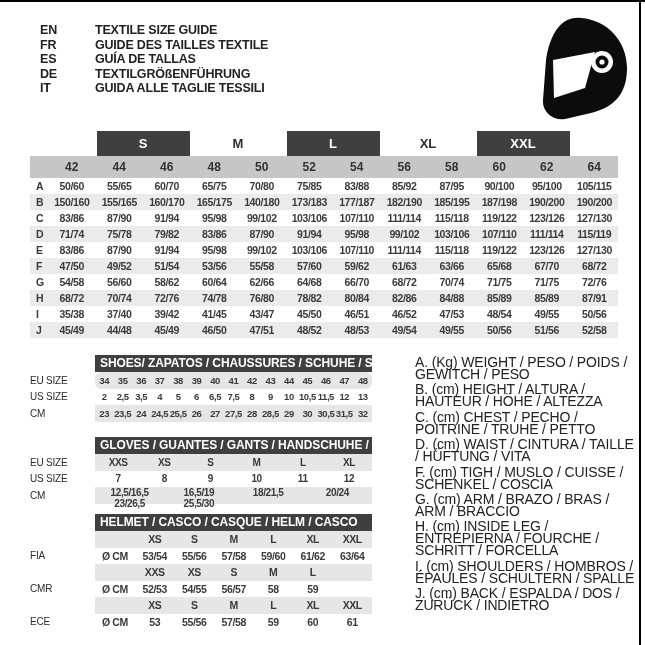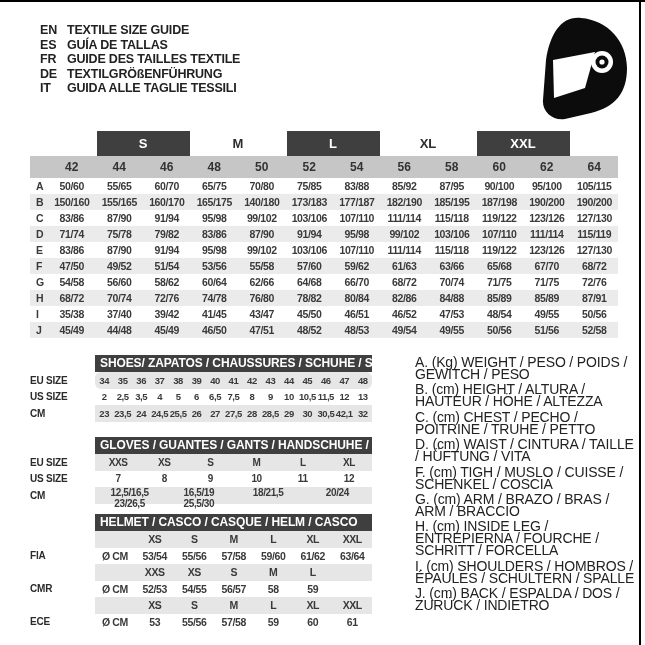--- a/index.html
+++ b/index.html
@@ -3,21 +3,21 @@
 <meta charset="utf-8">
 <style>
   html,body{margin:0;padding:0;background:#fff;}
   .page{position:relative;width:645px;height:645px;background:#ffffff;overflow:hidden;
         font-family:"Liberation Sans","DejaVu Sans",sans-serif;color:#2e2e2e;}
   .edge-top{position:absolute;left:0;top:0;width:645px;height:2px;background:#000;}
   .edge-right{position:absolute;top:0;left:639px;width:2px;height:645px;background:#000;}
 
   
   .langs{position:absolute;left:40px;top:23px;font-size:12.5px;font-weight:bold;letter-spacing:-0.2px;color:#222;}
-  .lang-row{display:flex;height:14.6px;line-height:14.6px;}
+  .lang-row{display:flex;height:14.6px;line-height:14.6px;gap:28px;}
   .lang-code{width:27px;}
 
   
   .helmet-ic{position:absolute;left:523px;top:16px;width:110px;height:104px;}
 
   
   .mt{position:absolute;left:30px;top:131px;width:588px;}
   .mt-grid{display:grid;grid-template-columns:18px repeat(12,1fr);}
   .mt-groups{height:25px;}
   .group-cell{display:flex;align-items:center;justify-content:center;
@@ -30,21 +30,21 @@
                     letter-spacing:-0.4px;color:#3a3a3a;white-space:nowrap;}
   .mt-datarow.striped{background:#ebebeb;}
   .letter-cell{text-align:left !important;padding-left:6px;}
 
   
   .sub{position:absolute;left:30px;width:350px;}
   .sub-bar{width:277px;margin-left:65px;background:#3f3f3f;color:#fff;font-size:12px;
            font-weight:bold;height:17px;line-height:17px;padding-left:5px;box-sizing:border-box;
            letter-spacing:-0.1px;white-space:nowrap;}
   .sub-row{display:flex;height:16.5px;align-items:stretch;}
-  .sub-label{width:65px;font-size:10px;font-weight:bold;letter-spacing:-0.2px;color:#2b2b2b;
+  .sub-label{width:65px;font-size:10px;font-weight:normal;letter-spacing:-0.2px;color:#2b2b2b;
              display:flex;align-items:center;}
   .sub-content{width:277px;display:grid;align-items:center;}
   .sub-content.gray{background:#e6e6e6;}
   .sub-cell{text-align:center;font-weight:bold;color:#3a3a3a;letter-spacing:-0.4px;white-space:nowrap;}
   .shoes-cell{font-size:9.5px;}
   .glove-cell{font-size:10px;}
   .helm-cell{font-size:10.5px;}
   .unit-cell{text-align:left;padding-left:7px;}
 
   
@@ -58,26 +58,26 @@
 <div class="page">
   <div class="edge-top"></div>
   <div class="edge-right"></div>
 
   <div class="langs" id="langs">
       <div class="lang-row">
         <span class="lang-code">EN</span>
         <span class="lang-text">TEXTILE SIZE GUIDE</span>
       </div>
       <div class="lang-row">
+        <span class="lang-code">FR</span>
+        <span class="lang-text">GUIDE DES TAILLES TEXTILE</span>
+      </div>
+      <div class="lang-row">
         <span class="lang-code">ES</span>
         <span class="lang-text">GUÍA DE TALLAS</span>
-      </div>
-      <div class="lang-row">
-        <span class="lang-code">FR</span>
-        <span class="lang-text">GUIDE DES TAILLES TEXTILE</span>
       </div>
       <div class="lang-row">
         <span class="lang-code">DE</span>
         <span class="lang-text">TEXTILGRÖßENFÜHRUNG</span>
       </div>
       <div class="lang-row">
         <span class="lang-code">IT</span>
         <span class="lang-text">GUIDA ALLE TAGLIE TESSILI</span>
       </div>
     </div>
@@ -317,21 +317,21 @@
             <div class="sub-cell shoes-cell">24,5</div>
             <div class="sub-cell shoes-cell">25,5</div>
             <div class="sub-cell shoes-cell">26</div>
             <div class="sub-cell shoes-cell">27</div>
             <div class="sub-cell shoes-cell">27,5</div>
             <div class="sub-cell shoes-cell">28</div>
             <div class="sub-cell shoes-cell">28,5</div>
             <div class="sub-cell shoes-cell">29</div>
             <div class="sub-cell shoes-cell">30</div>
             <div class="sub-cell shoes-cell">30,5</div>
-            <div class="sub-cell shoes-cell">42,1</div>
+            <div class="sub-cell shoes-cell">31,5</div>
             <div class="sub-cell shoes-cell">32</div>
           </div>
         </div>
       </div>
   </div>
 
   <div class="sub" id="gloves" style="top:437px;">
     <div class="sub-bar">GLOVES / GUANTES / GANTS / HANDSCHUHE / GUANTI</div>
     <div class="sub-rows">
         <div class="sub-row">

